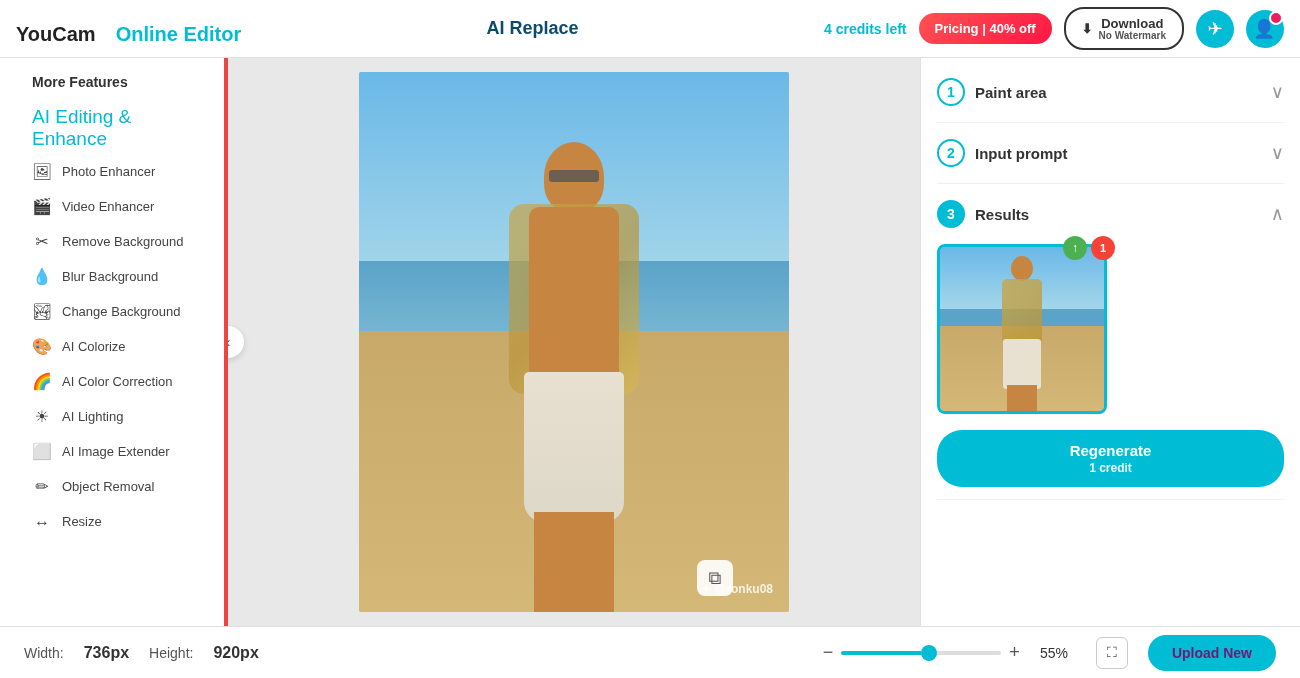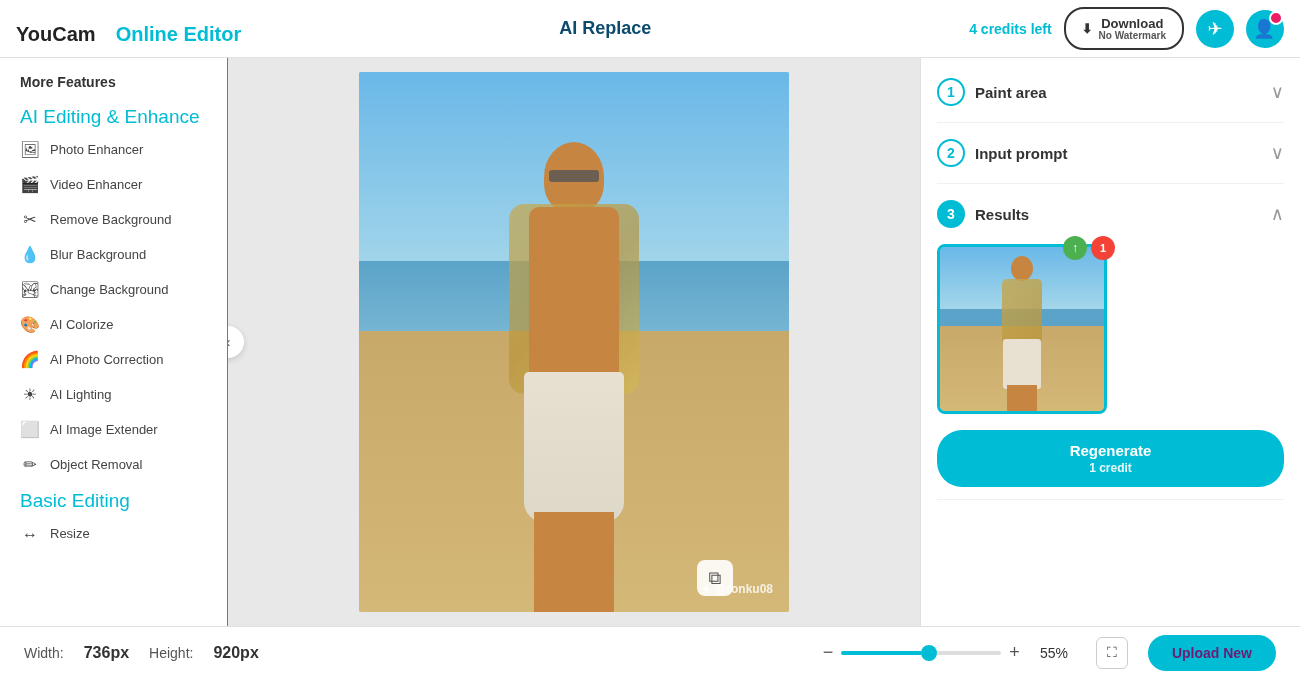--- a/index.html
+++ b/index.html
@@ -39,22 +39,22 @@
     .icon-user::after {
       content: ''; position: absolute; top: 1px; right: 1px;
       width: 10px; height: 10px; background: #e91e63; border-radius: 50%; border: 2px solid #fff;
     }
 
     
     .main { display: flex; flex: 1; overflow: hidden; }
 
     
     .sidebar {
-      width: 228px; background: #fff; border-right: 1px solid #ef4444;
-      overflow-y: auto; flex-shrink: 0; padding: 12px 4px;
+      width: 228px; background: #fff; border-right: 4px solid #ef4444;
+      overflow-y: auto; flex-shrink: 0; padding: 12px 16px;
     }
     .sidebar-section-title {
       font-size: 14px; font-weight: 700; color: #333;
       padding: 4px 16px 8px;
     }
     .sidebar-category {
       font-size: 19px; font-weight: 400; color: #00bcd4;
       padding: 8px 16px 4px;
     }
     .sidebar-item {
@@ -262,20 +262,21 @@
 </head>
 <body>
 
 <div class="header">
   <div class="logo">
     <span class="logo-youcam">YouCam</span>
     <span class="logo-editor">Online Editor</span>
   </div>
   <div class="header-title">AI Replace</div>
   <span class="credits-left">4 credits left</span>
+  <button class="pricing-btn">Pricing | 40% off</button>
   <button class="download-btn">
     <span>⬇</span>
     <span>
       <span>Download</span><br>
       <span class="sub">No Watermark</span>
     </span>
   </button>
   <div class="icon-circle icon-send">
     <span>✈</span>
   </div>
@@ -309,36 +310,35 @@
     <div class="sidebar-item">
       <span class="item-icon">🏞</span>
       <span>Change Background</span>
     </div>
     <div class="sidebar-item">
       <span class="item-icon">🎨</span>
       <span>AI Colorize</span>
     </div>
     <div class="sidebar-item">
       <span class="item-icon">🌈</span>
-      <span>AI Photo Correction</span>
+      <span>AI Color Correction</span>
     </div>
     <div class="sidebar-item">
       <span class="item-icon">☀</span>
       <span>AI Lighting</span>
     </div>
     <div class="sidebar-item">
       <span class="item-icon">⬜</span>
       <span>AI Image Extender</span>
     </div>
     <div class="sidebar-item">
       <span class="item-icon">✏</span>
       <span>Object Removal</span>
     </div>
 
-    <div class="sidebar-category">Basic Editing</div>
     <div class="sidebar-item">
       <span class="item-icon">↔</span>
       <span>Resize</span>
     </div>
   </div>
 
   <div class="canvas-area">
     <div class="collapse-btn">‹</div>
     <div class="canvas-image-container">
       <div class="canvas-image">

